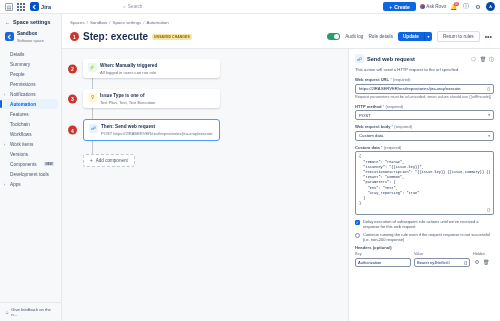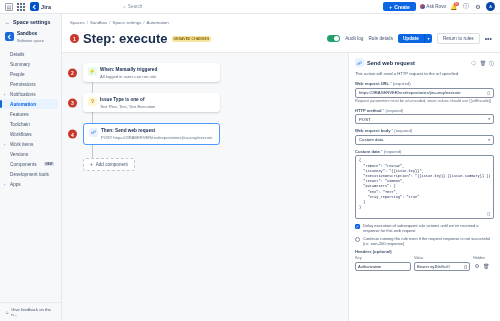--- a/index.html
+++ b/index.html
@@ -109,21 +109,21 @@
   .main { flex: 1; display: flex; flex-direction: column; min-width: 0; background:#fff; }
   .breadcrumb {
     display: flex; align-items: center; gap: 2px;
     padding: 6px 8px 4px 8px; font-size: 4.4px; color: #626f86;
   }
   .breadcrumb .sep { color: #8993a4; }
   .page-head {
     display: flex; align-items: center; gap: 4px;
     padding: 2px 8px 6px 8px; border-bottom: 1px solid #e6e8ec;
   }
-  .page-title { font-size: 13px; font-weight: 700; color: #172b4d; }
+  .page-title { font-size: 10px; font-weight: 700; color: #172b4d; }
   .pill-unsaved {
     background: #f8e6a0; color: #7f5f01; font-size: 3.4px; font-weight: 700;
     padding: 1px 2px; border-radius: 2px; letter-spacing: .1px;
   }
   .head-actions { margin-left: auto; display: flex; align-items: center; gap: 5px; }
   .toggle {
     width: 13px; height: 7px; border-radius: 4px; background: #22a06b;
     position: relative;
   }
   .toggle::after {

